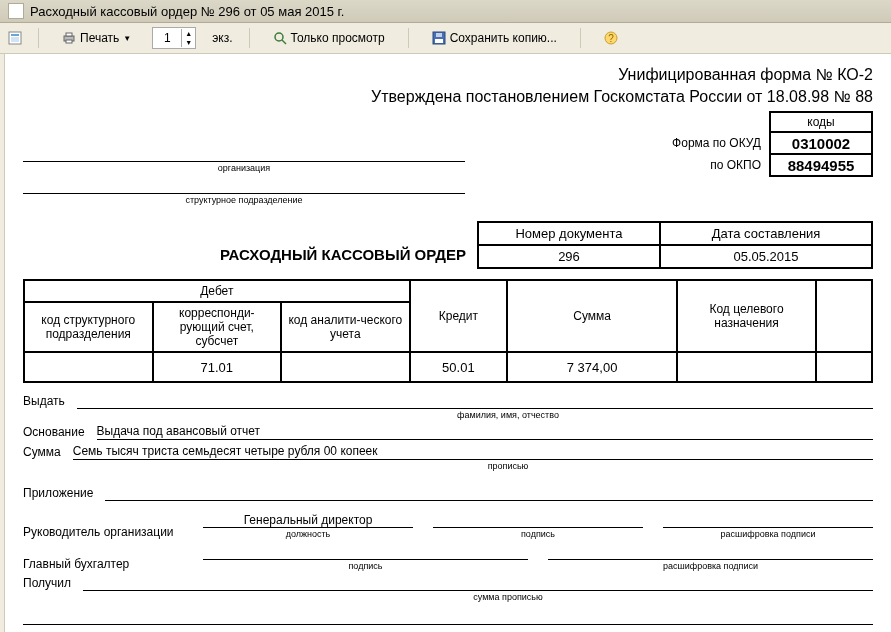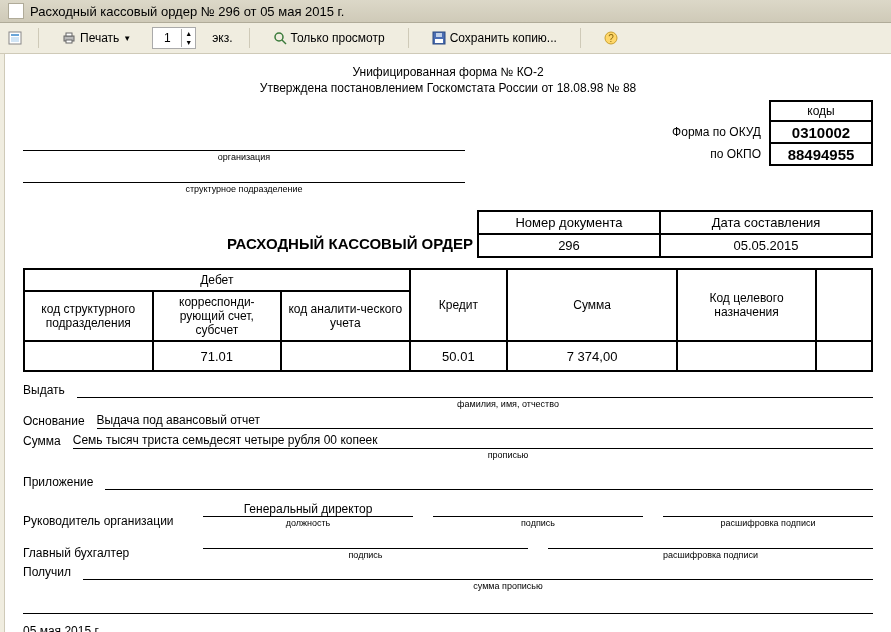--- a/index.html
+++ b/index.html
@@ -78,21 +78,21 @@
   }
   .content-area {
     background:#fff;
     border-left:1px solid #cfcab8;
     margin-left:4px;
     padding: 10px 18px 0 18px;
     height: calc(632px - 55px);
     overflow:hidden;
     font-size:12px;
   }
-  .right-head { text-align:center; font-size:12px; line-height:1.35;}
+  .right-head { text-align:right; font-size:16px; line-height:1.35;}
   .codes-box {
     float:right;
     margin-top:4px;
   }
   .codes-box table { border-collapse:collapse;}
   .codes-box th {
     border:2px solid #000;
     padding:2px 20px;
     font-weight:normal;
     text-align:center;
@@ -126,21 +126,21 @@
   .doc-title-row {
     display:flex;
     align-items:flex-end;
     gap:0;
     margin-top:10px;
   }
   .doc-title {
     font-weight:bold;
     font-size:15px;
     padding-bottom:6px;
-    padding-right:4px;
+    padding-right:11px;
     white-space:nowrap;
   }
   .num-date-table {
     border-collapse:collapse;
     flex:0 0 auto;
   }
   .num-date-table th, .num-date-table td {
     border:2px solid #000;
     padding:3px 10px;
     text-align:center;

